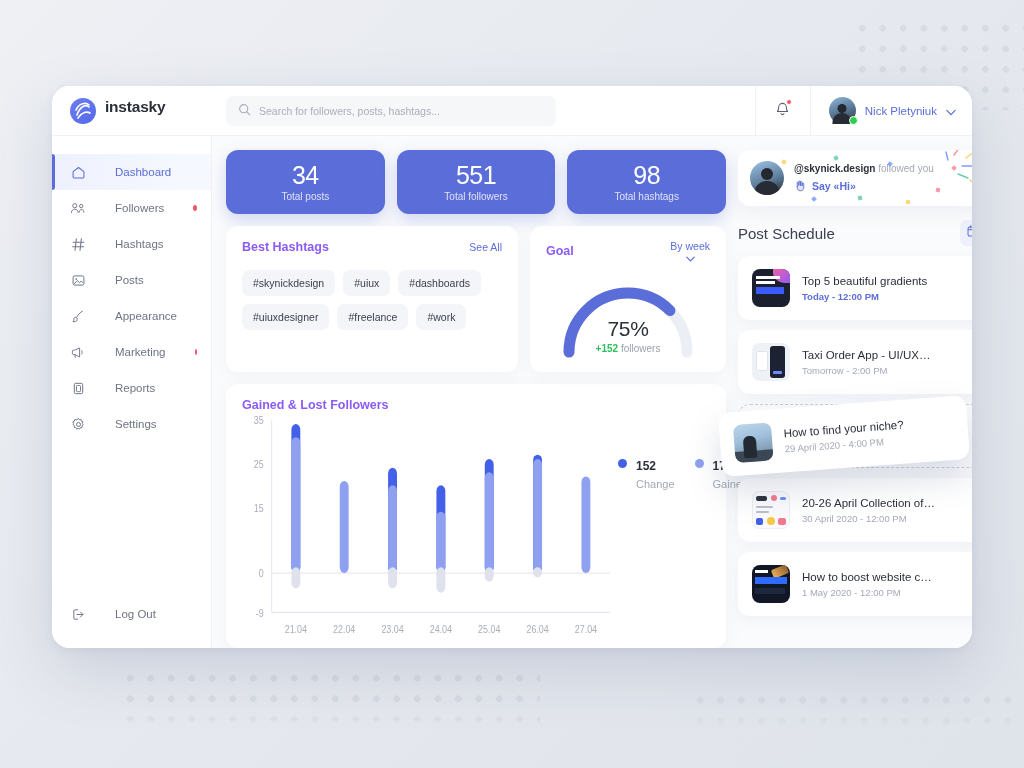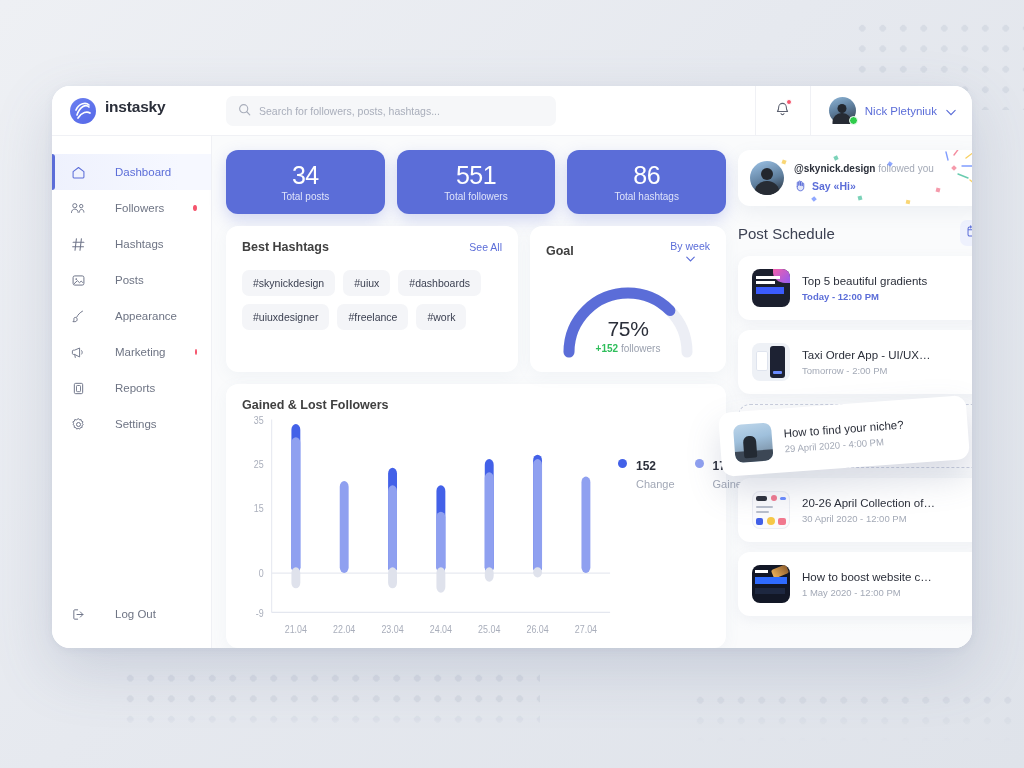--- a/index.html
+++ b/index.html
@@ -98,21 +98,21 @@
     flex: 1; height: 64px; border-radius: 12px; background: #5b6dd8;
     display: flex; flex-direction: column; align-items: center; justify-content: center;
     color: #fff; box-shadow: 0 6px 16px rgba(91,109,216,0.25);
   }
   .stat .num { font-size: 25px; font-weight: 400; line-height: 1.05; letter-spacing: -0.5px; }
   .stat .cap { font-size: 10px; color: #dfe3fa; margin-top: 3px; }
 
   .row2 { display: flex; gap: 12px; }
   .card { background: #fff; border-radius: 12px; box-shadow: 0 4px 16px rgba(120,135,170,0.07); }
   .card-head { display: flex; align-items: center; justify-content: space-between; }
-  .card-title { font-size: 12.5px; color: #404040; font-weight: 700; }
+  .card-title { font-size: 12.5px; color: #8b5cf6; font-weight: 700; }
   .link { font-size: 10.5px; color: #5b6dd8; cursor: pointer; }
   .link.row { display:flex; align-items:center; gap:4px;flex-direction:column; }
 
   .hashtags-card { flex: 1; padding: 14px 16px 16px 16px; }
   .tags { display: flex; flex-wrap: wrap; gap: 8px; margin-top: 16px; }
   .tag { background: #f4f5f8; border-radius: 7px; padding: 7px 11px;
          font-size: 10.5px; color: #3c4152; cursor: pointer; }
 
   .goal-card { width: 196px; flex: none; padding: 14px 16px 12px 16px; position: relative; }
   .gauge-wrap { position: relative; height: 92px; margin-top: 6px; display:flex; justify-content:center; }
@@ -374,21 +374,21 @@
         <div class="stats">
           <div class="stat">
             <span class="num">34</span>
             <span class="cap">Total posts</span>
           </div>
           <div class="stat">
             <span class="num">551</span>
             <span class="cap">Total followers</span>
           </div>
           <div class="stat">
-            <span class="num">86</span>
+            <span class="num">98</span>
             <span class="cap">Total hashtags</span>
           </div>
         </div>
 
         <div class="row2">
 
           <div class="card hashtags-card">
             <div class="card-head">
               <span class="card-title">Best Hashtags</span>
               <span class="link">See All</span>

